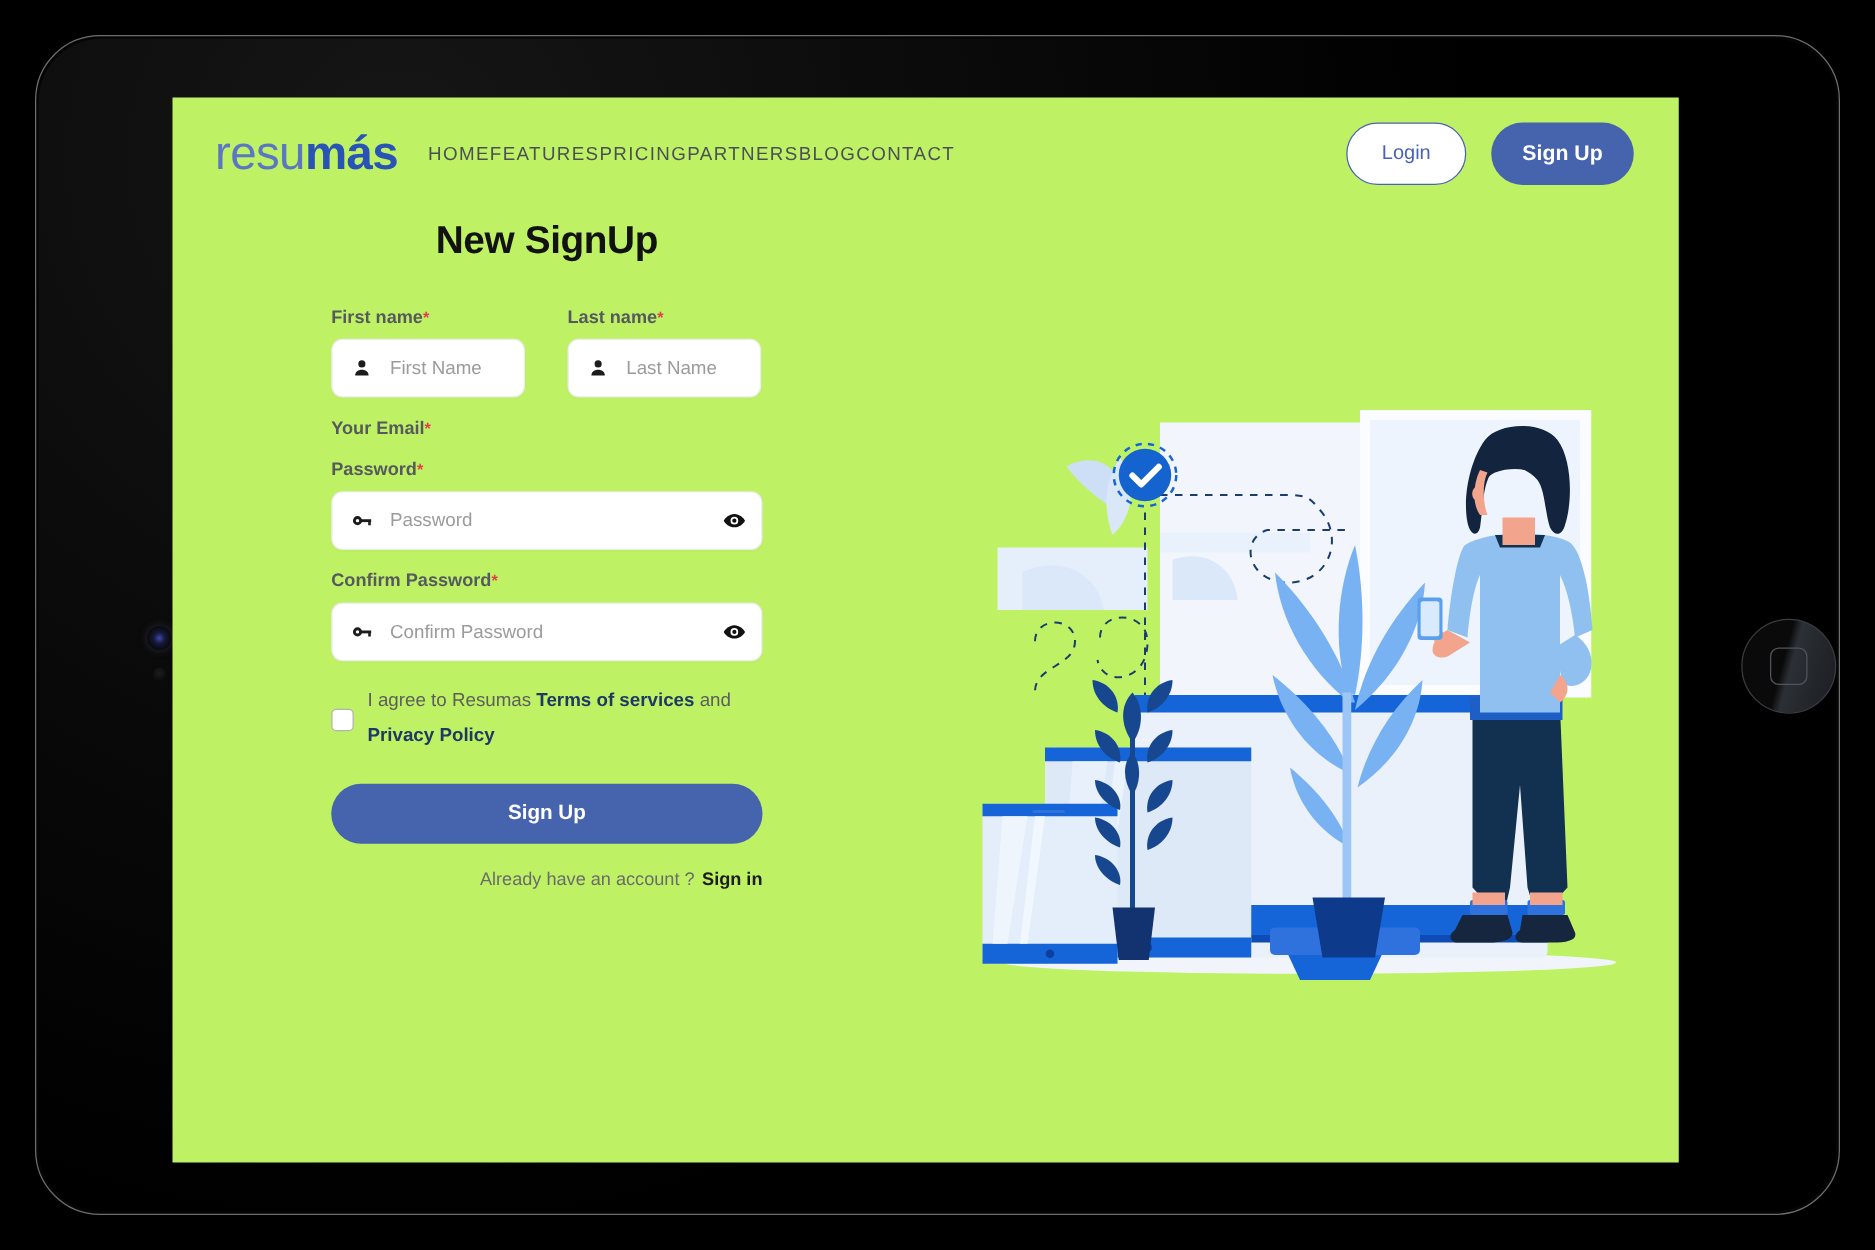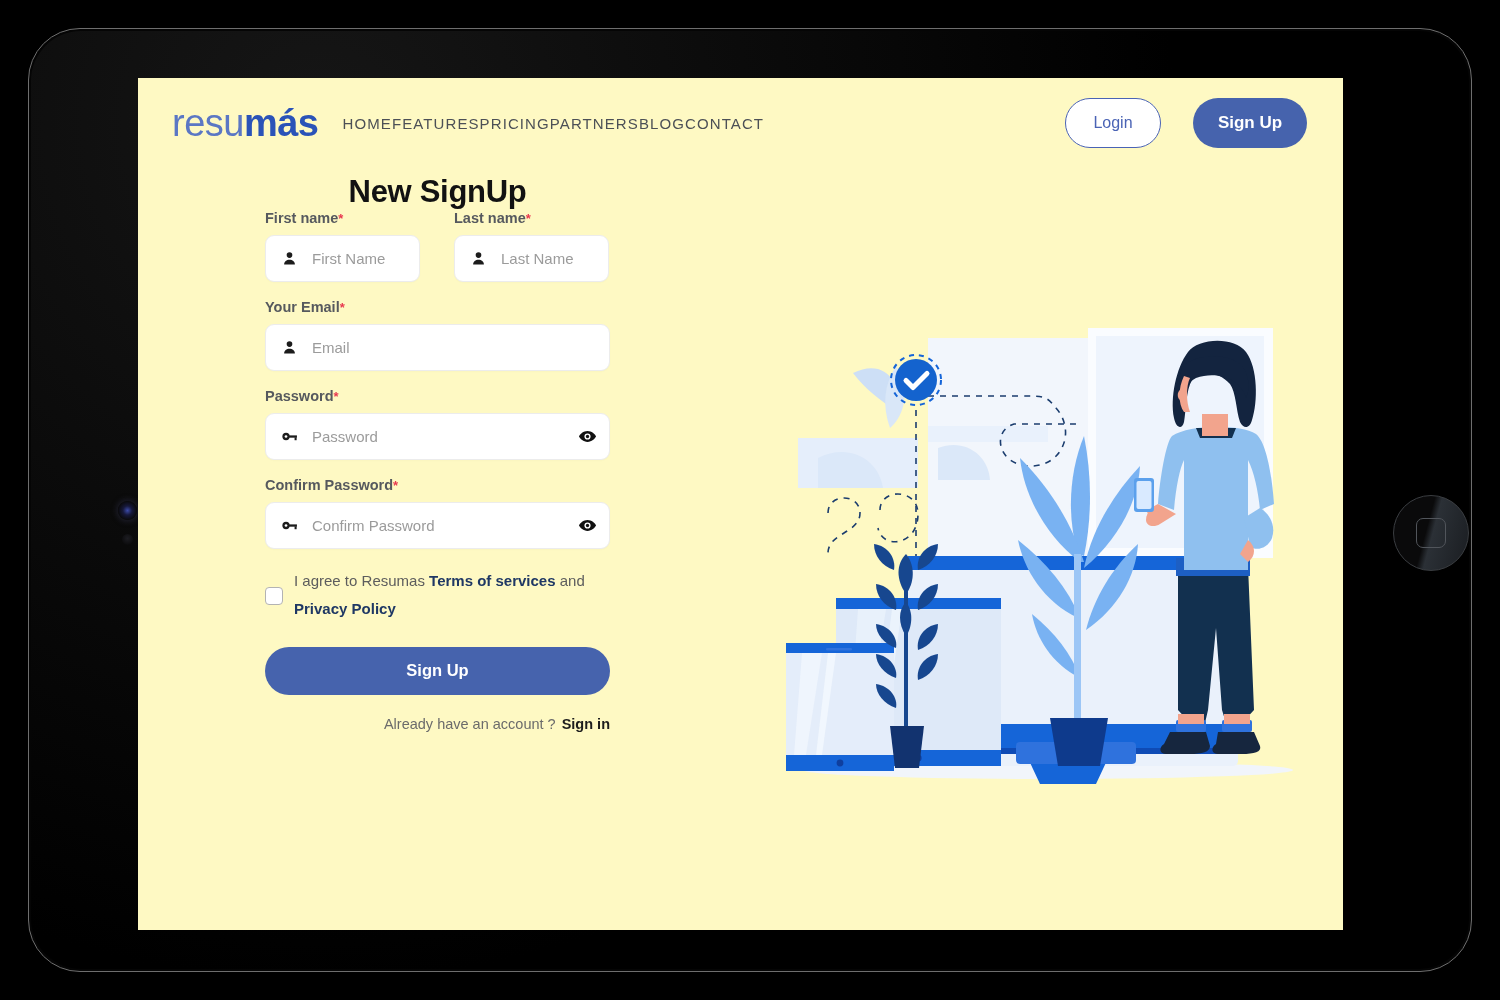--- a/index.html
+++ b/index.html
@@ -55,21 +55,21 @@
     width: 30px; height: 30px;
     border-radius: 7px;
     border: 1px solid #51555b;
   }
 
   
   #screen {
     position: absolute;
     left: 138px; top: 78px;
     width: 1205px; height: 852px;
-    background: #fef9c3;
+    background: #bef264;
     overflow: hidden;
   }
 
   
   #navbar {
     position: absolute;
     left: 0; top: 0;
     width: 100%; height: 90px;
     display: flex;
     align-items: center;
@@ -96,21 +96,21 @@
     font-weight: 500;
     text-decoration: none;
     white-space: nowrap;
     cursor: pointer;
   }
 
   #nav-actions {
     margin-left: auto;
     display: flex;
     align-items: flex-end;
-    gap: 32px;
+    gap: 20px;
   }
   #login-button {
     width: 96px; height: 50px;
     border-radius: 26px;
     border: 1px solid #4a63b5;
     background: #fff;
     color: #4a63b5;
     font-size: 16px;
     font-family: "Liberation Sans", sans-serif;
     cursor: pointer;
@@ -132,20 +132,21 @@
     position: absolute;
     left: 127px; top: 96px;
     width: 345px;
   }
   #page-title {
     font-size: 31px;
     font-weight: 700;
     color: #121212;
     text-align: center;
     letter-spacing: -0.3px;
+    margin-bottom: 36px;
   }
   .field-label {
     font-size: 14.5px;
     color: #56595e;
     font-weight: 600;
     margin-bottom: 9px;
     white-space: nowrap;
   }
   .req { color: #e8384f; font-size: 13px; }
 
@@ -323,29 +324,20 @@
           </span>
           <input type="text" placeholder="Last Name" style="">
         </div>
       </div>
     </div>
 
     
     <div class="field-block">
       <div class="field-label">
         <span>Your Email</span><span class="req">*</span>
-      </div>
-      <div class="input-wrap">
-        <span class="left-icon">
-          <svg width="17" height="17" viewBox="0 0 24 24" fill="#1c1c1c">
-              <circle cx="12" cy="7.2" r="4"></circle>
-              <path d="M4.4 20.4c0-4.2 3.4-6.6 7.6-6.6s7.6 2.4 7.6 6.6z"></path>
-            </svg>
-        </span>
-        <input type="text" placeholder="Email" style="">
       </div>
     </div>
 
     
     <div class="field-block">
       <div class="field-label">
         <span>Password</span><span class="req">*</span>
       </div>
       <div class="input-wrap">
         <span class="left-icon">

